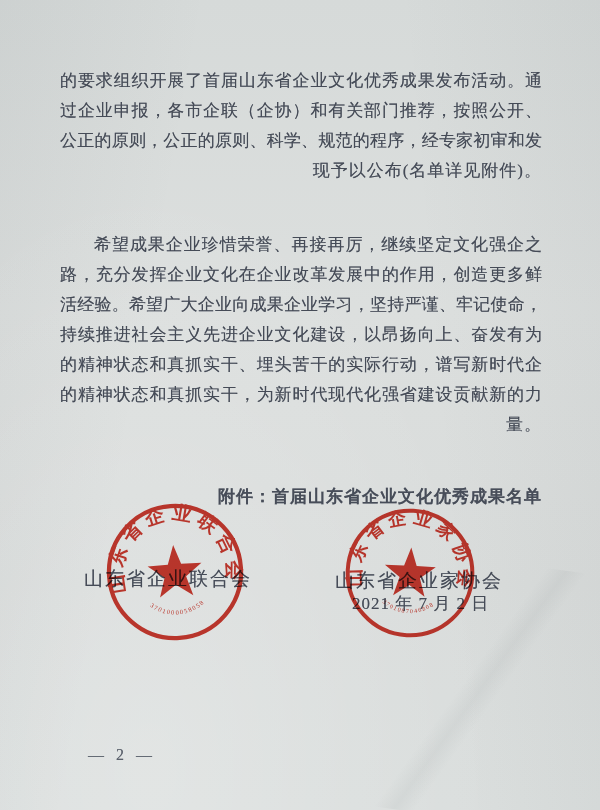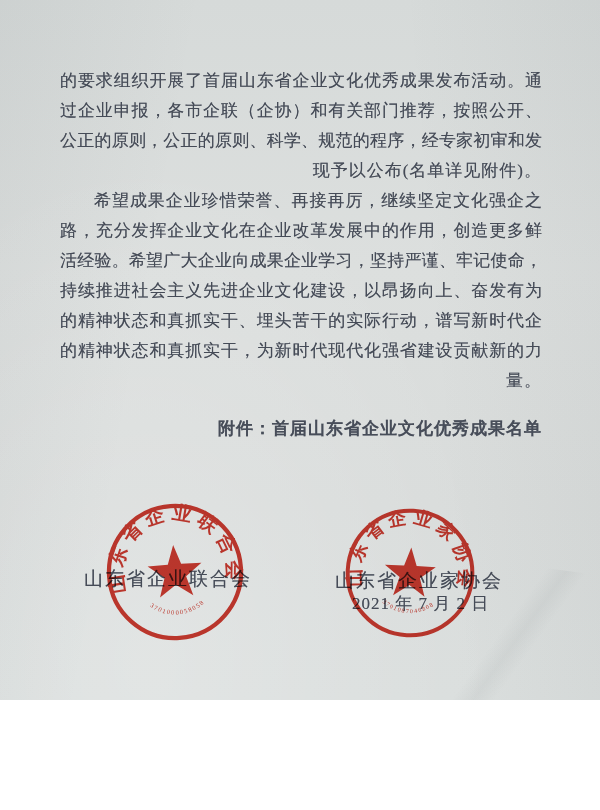--- a/index.html
+++ b/index.html
@@ -1,18 +1,18 @@
 <!DOCTYPE html>
 <html><head>
 <meta charset="utf-8">
 <style>
   html,body{margin:0;padding:0;}
   .photo{
     position:relative;
-    width:600px;height:700px;
+    width:600px;height:810px;
     overflow:hidden;
     font-family:"Liberation Serif","DejaVu Serif",serif;
     background:
       radial-gradient(ellipse at 25% 95%, rgba(255,255,255,0.22), rgba(255,255,255,0) 55%),
       linear-gradient(100deg, rgba(60,70,75,0.06), rgba(60,70,75,0) 28%),
       linear-gradient(265deg, rgba(60,70,75,0.05), rgba(60,70,75,0) 30%),
       linear-gradient(to bottom, #d6dad9 0%, #dcdfde 38%, #d9dcdb 72%, #dadedd 100%);
   }
   .crease{
     position:absolute;left:300px;top:560px;width:360px;height:260px;
@@ -26,24 +26,24 @@
     font-size:17px;
     line-height:30px;
     text-shadow:0 0 0.6px rgba(69,75,87,0.55);
   }
   .line{white-space:nowrap;text-align:right;}
   .line.fill{
     white-space:normal;
     text-align:justify;
     text-align-last:justify;
   }
-  .line.indent{text-indent:2em;}
+  .line.indent{text-indent:2em;margin-top:44px;}
   .line.last{letter-spacing:1px;}
   .attachment{
-    margin-top:18px;
+    margin-top:42px;
     padding-left:2.3em;
     letter-spacing:1.5px;
     font-weight:bold;
     color:#474d59;
   }
   .sig{position:absolute;color:#454b57;text-shadow:0 0 0.6px rgba(69,75,87,0.5);}
   .sig-org-left{left:84px;top:566px;font-size:19px;letter-spacing:2px;}
   .sig-org-right{left:335px;top:568px;font-size:19px;letter-spacing:2px;}
   .sig-date{left:352px;top:592px;font-size:17px;letter-spacing:1px;}
   .seal{

